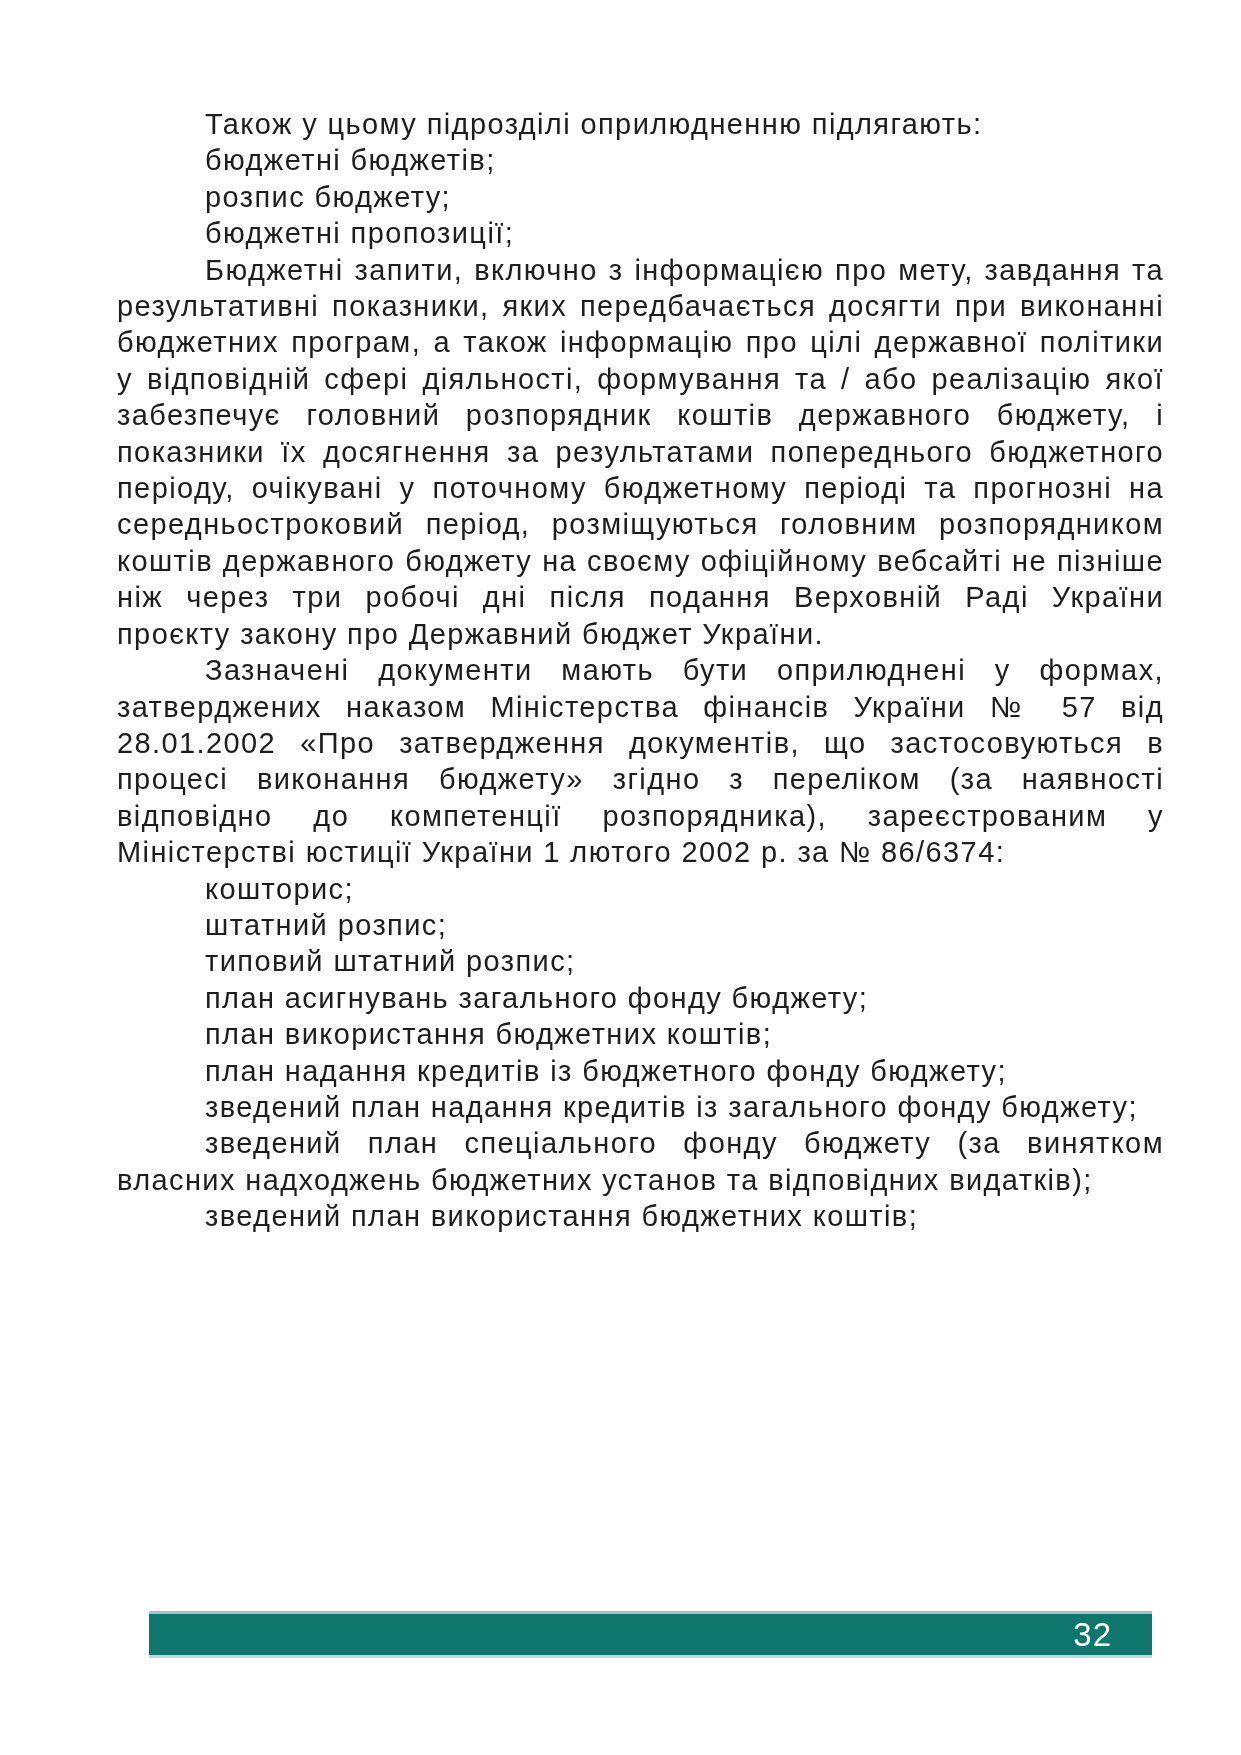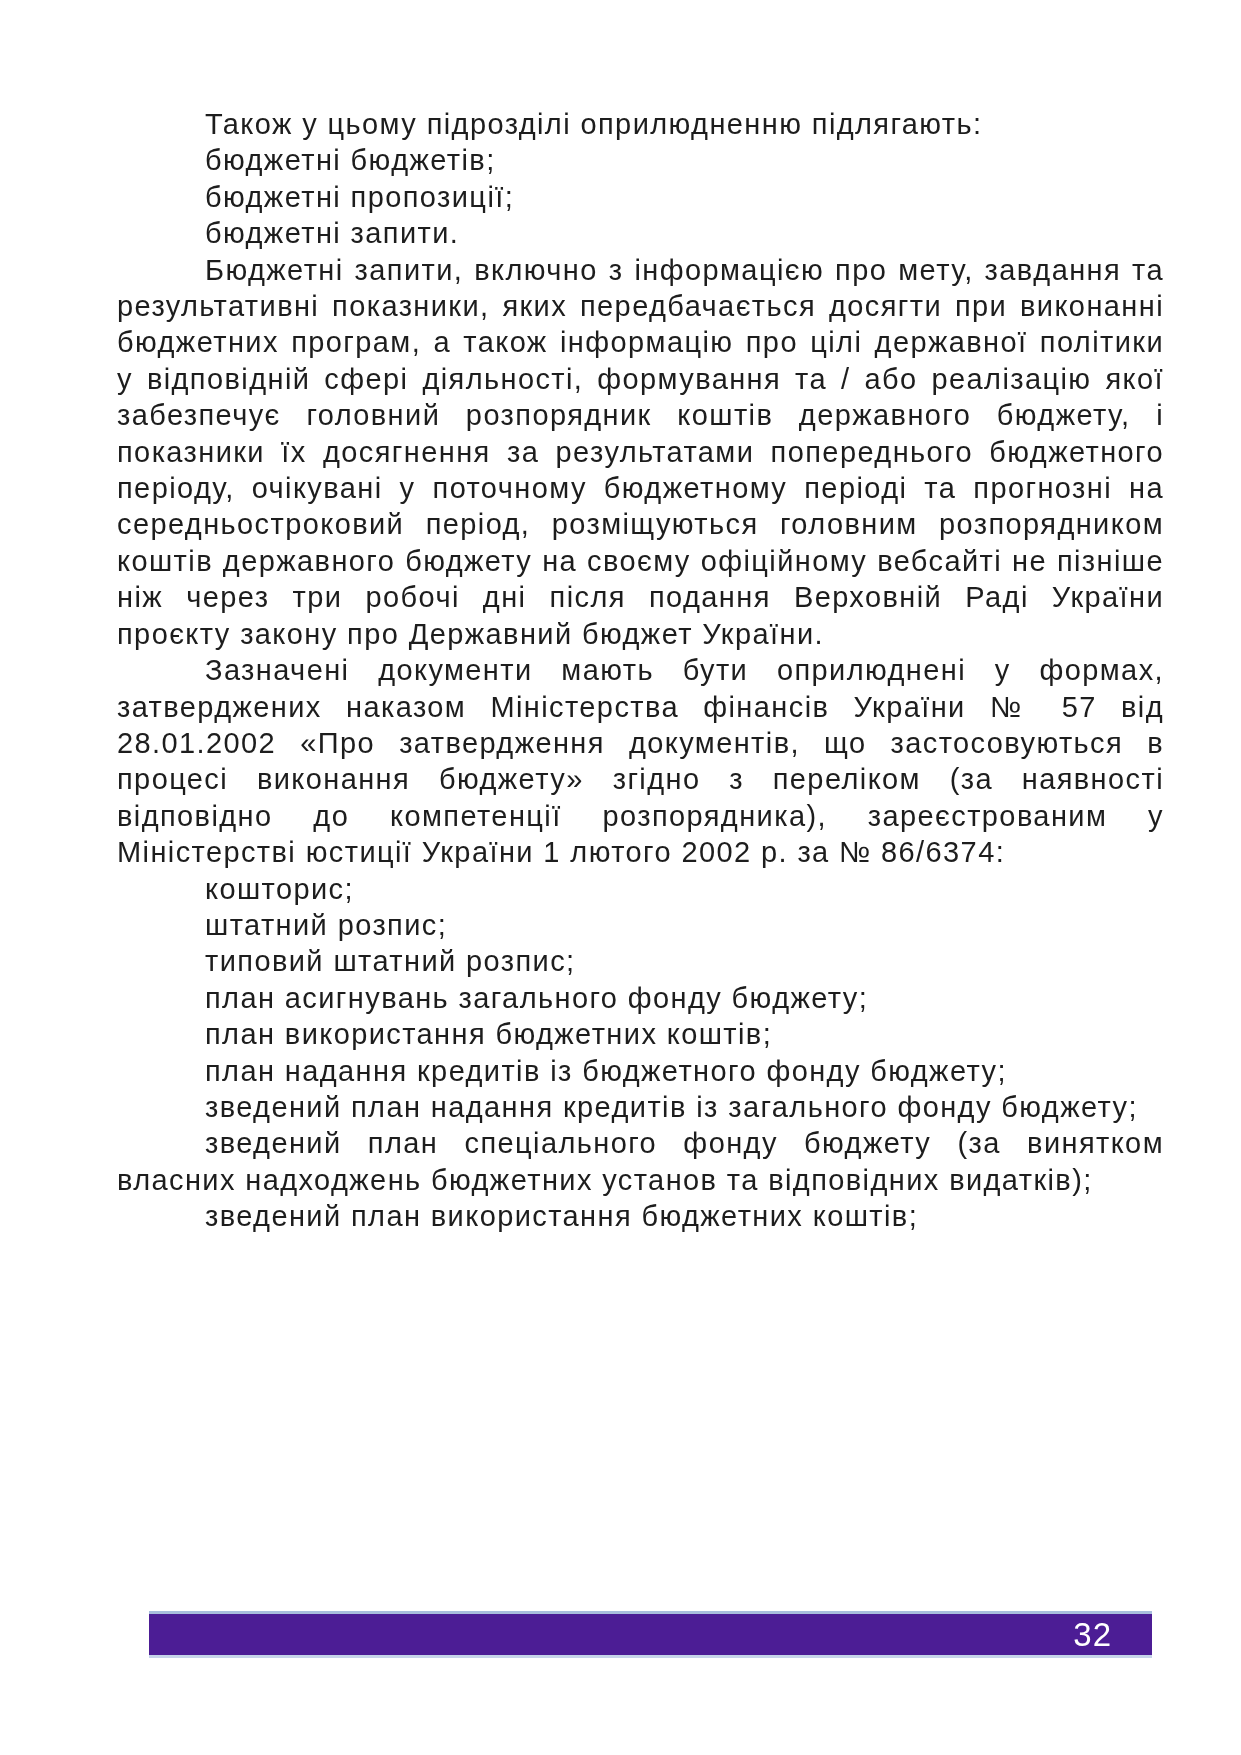--- a/index.html
+++ b/index.html
@@ -26,21 +26,21 @@
     margin: 0;
     text-indent: 88px;
   }
   .footer-bar {
     position: absolute;
     left: 149px;
     top: 1611px;
     width: 1003px;
     height: 47px;
     box-sizing: border-box;
-    background: #4c1d95;
+    background: #0f766e;
     border-top: 3px solid #a9bedd;
     border-bottom: 3px solid #c6d4ea;
   }
   .page-number {
     position: absolute;
     right: 40px;
     top: 50%;
     transform: translateY(-52%);
     color: #ffffff;
     font-size: 33px;
@@ -49,22 +49,22 @@
   }
 </style>
 </head>
 <body>
 
 <div class="page">
 
   <div class="text-block">
     <p>Також у цьому підрозділі оприлюдненню підлягають:</p>
     <p>бюджетні бюджетів;</p>
+    <p>розпис бюджету;</p>
     <p>бюджетні пропозиції;</p>
-    <p>бюджетні запити.</p>
     <p>Бюджетні запити, включно з інформацією про мету, завдання та результативні показники, яких передбачається досягти при виконанні бюджетних програм, а також інформацію про цілі державної політики у відповідній сфері діяльності, формування та / або реалізацію якої забезпечує головний розпорядник коштів державного бюджету, і показники їх досягнення за результатами попереднього бюджетного періоду, очікувані у поточному бюджетному періоді та прогнозні на середньостроковий період, розміщуються головним розпорядником коштів державного бюджету на своєму офіційному вебсайті не пізніше ніж через три робочі дні після подання Верховній Раді України проєкту закону про Державний бюджет України.</p>
     <p>Зазначені документи мають бути оприлюднені у формах, затверджених наказом Міністерства фінансів України № 57 від 28.01.2002 «Про затвердження документів, що застосовуються в процесі виконання бюджету» згідно з переліком (за наявності відповідно до компетенції розпорядника), зареєстрованим у Міністерстві юстиції України 1 лютого 2002 р. за № 86/6374:</p>
     <p>кошторис;</p>
     <p>штатний розпис;</p>
     <p>типовий штатний розпис;</p>
     <p>план асигнувань загального фонду бюджету;</p>
     <p>план використання бюджетних коштів;</p>
     <p>план надання кредитів із бюджетного фонду бюджету;</p>
     <p>зведений план надання кредитів із загального фонду бюджету;</p>
     <p>зведений план спеціального фонду бюджету (за винятком власних надходжень бюджетних установ та відповідних видатків);</p>

